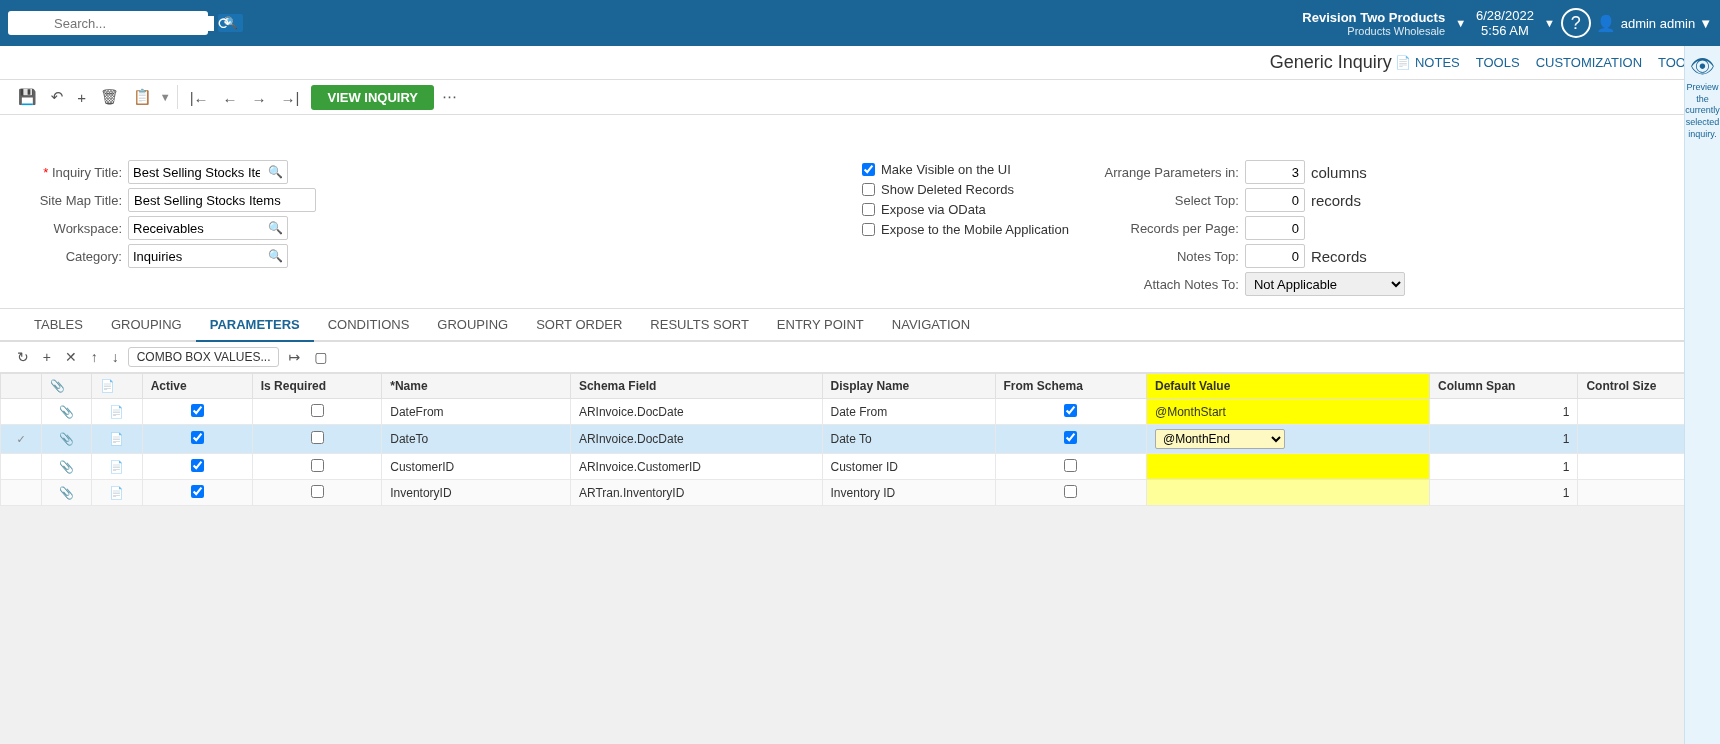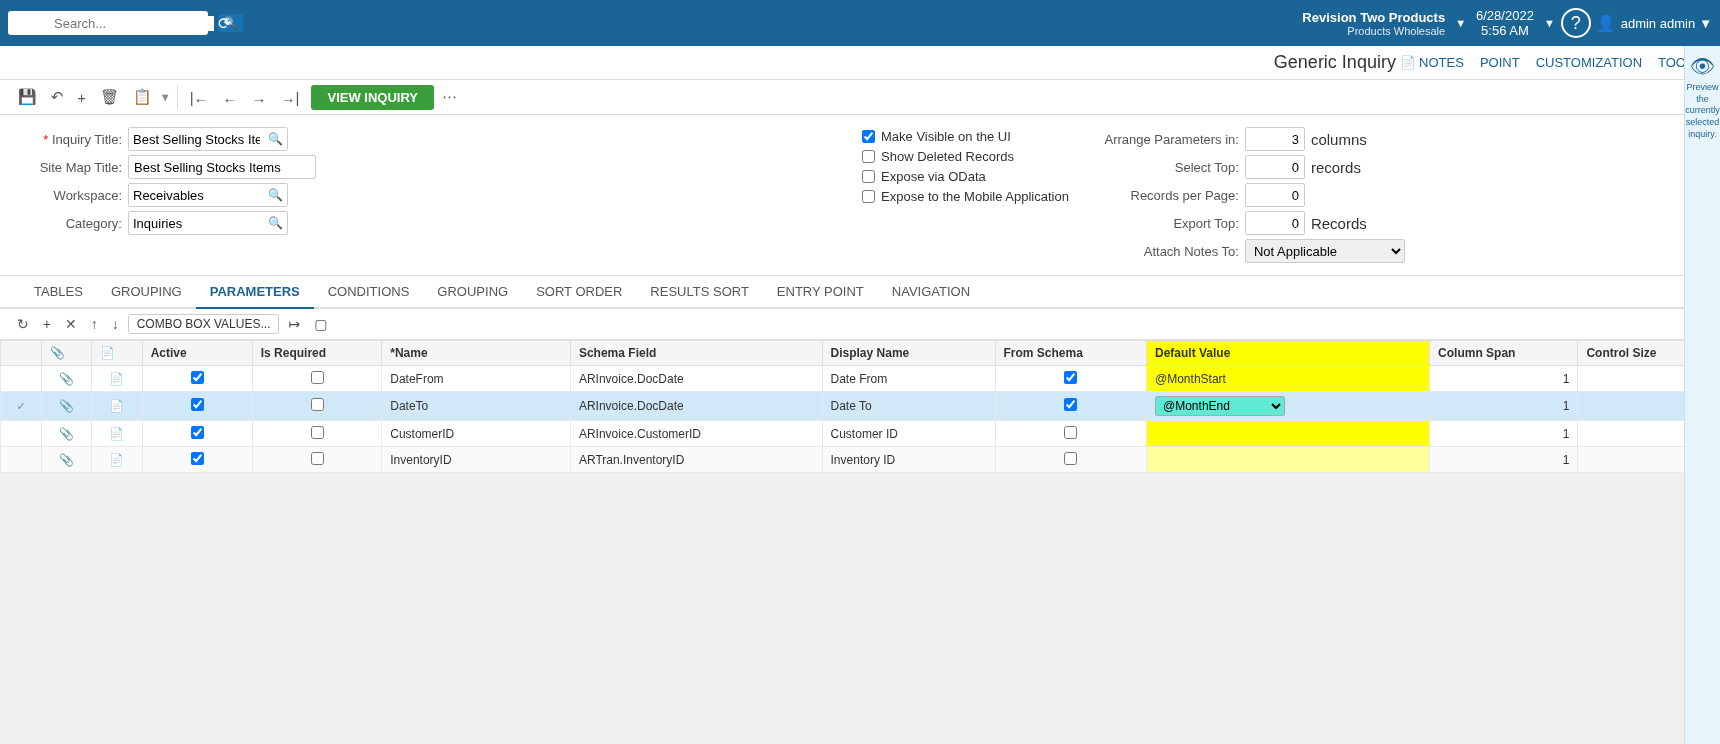--- a/index.html
+++ b/index.html
@@ -203,20 +203,21 @@
     
     .form-area {
       background: white;
       padding: 12px;
       border-bottom: 1px solid #ddd;
     }
     .form-grid {
       display: grid;
       grid-template-columns: 1fr 1fr;
       gap: 4px 4px;
+      margin-top: 33px;
     }
     .form-left, .form-right {
       display: flex;
       flex-direction: column;
       gap: 4px;
     }
     .form-row {
       display: flex;
       align-items: center;
       gap: 6px;
@@ -401,21 +402,21 @@
     .checkbox-cell {
       text-align: center;
     }
 
     
     .dv-select {
       border: 1px solid #aaa;
       border-radius: 2px;
       padding: 1px 3px;
       font-size: 12px;
-      background: #5eead4;
+      background: #fef9c3;
       width: 130px;
     }
     .dv-text {
       font-size: 12px;
       color: #333;
     }
 
     .main-content {
       height: calc(744px - 46px - 46px - 44px);
       overflow-y: auto;
@@ -450,21 +451,21 @@
 </div>
 
 <div class="page-header">
   <h1 class="page-title">Generic Inquiry</h1>
   <div class="page-header-actions">
     <button class="header-action-btn">
       <span>📄</span>
       <span>NOTES</span>
     </button>
     <button class="header-action-btn">
-      <span>POINT</span>
+      <span>TOOLS</span>
     </button>
     <button class="header-action-btn">
       <span>CUSTOMIZATION</span>
     </button>
     <button class="header-action-btn">
       <span>TOOLS ▾</span>
     </button>
   </div>
 </div>
 
@@ -547,21 +548,21 @@
           <div class="right-form-row">
             <span class="right-form-label">Select Top:</span>
             <input type="text" class="right-form-input" value="0" style="">
             <span class="unit-label">records</span>
           </div>
           <div class="right-form-row">
             <span class="right-form-label">Records per Page:</span>
             <input type="text" class="right-form-input" value="0" style="">
           </div>
           <div class="right-form-row">
-            <span class="right-form-label">Export Top:</span>
+            <span class="right-form-label">Notes Top:</span>
             <input type="text" class="right-form-input" value="0" style="">
             <span class="unit-label">Records</span>
           </div>
           <div class="right-form-row">
             <span class="right-form-label">Attach Notes To:</span>
             <select class="attach-notes-select">
               <option value="Not Applicable">Not Applicable</option>
               <option value="Header">Header</option>
               <option value="Lines">Lines</option>
             </select>

